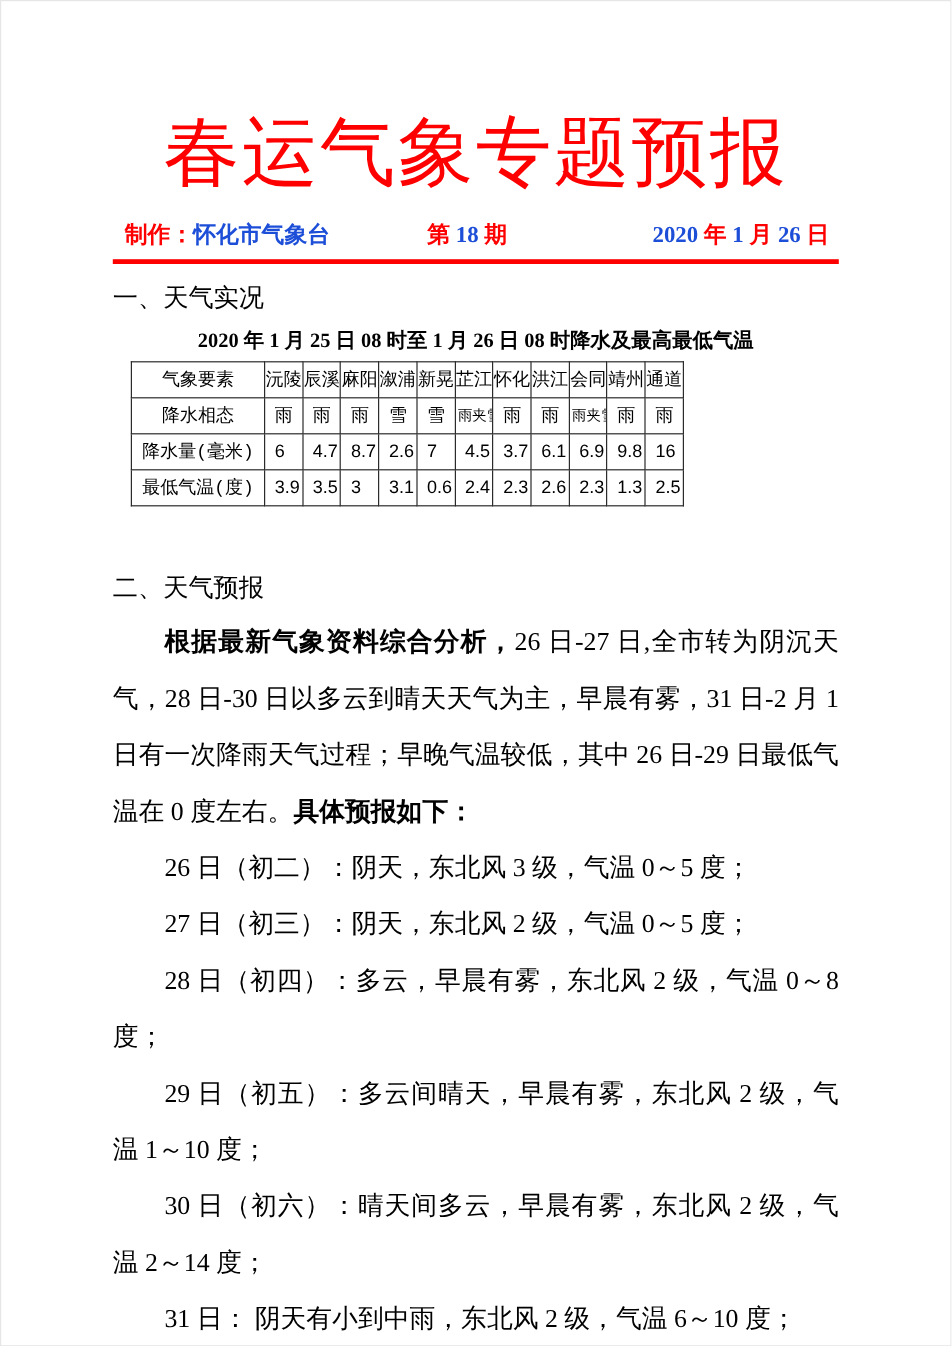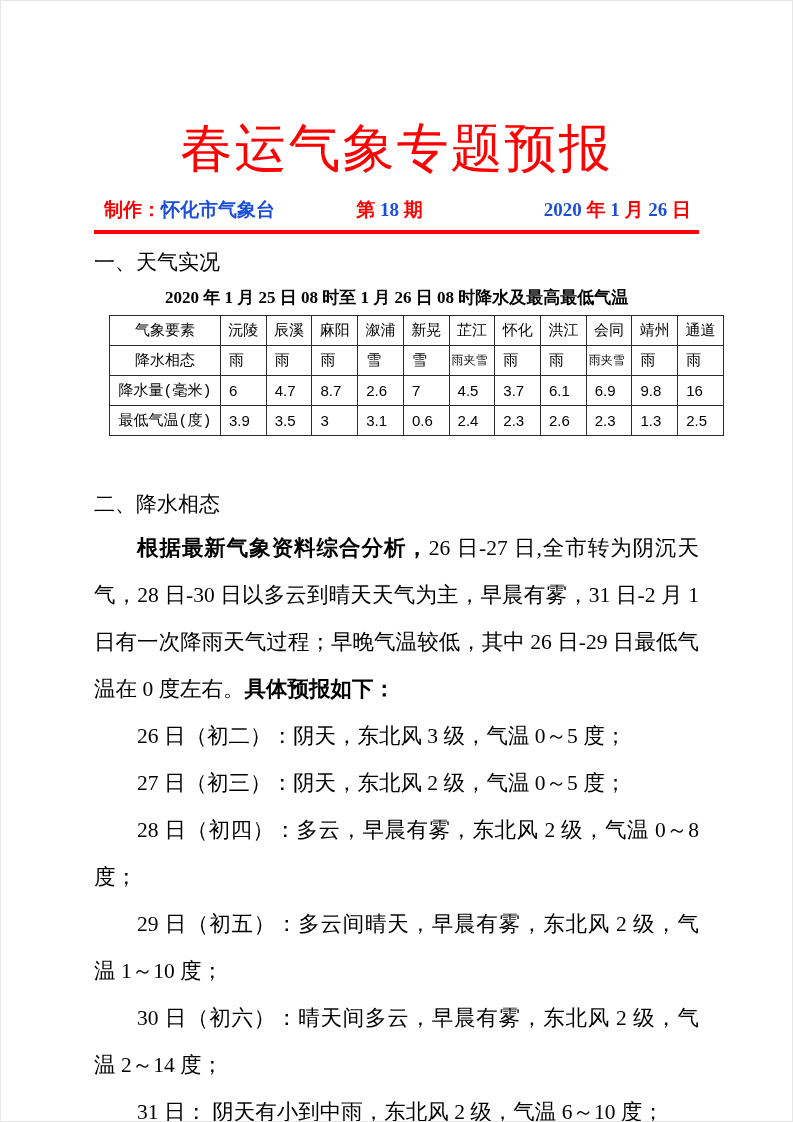--- a/index.html
+++ b/index.html
@@ -8,23 +8,23 @@
     width:793px;height:1122px;
     background:#ffffff;
     border:1px solid #e6e6e6;
     box-sizing:border-box;
     font-family:"Liberation Serif","DejaVu Serif",serif;
     color:#000;
     overflow:hidden;
   }
   .inner{padding:0 93px;}
   .doc-title{
-    margin-top:114px;
+    margin-top:86px;
     text-align:center;
-    font-size:52px;
+    font-size:63px;
     line-height:1.3;
     font-weight:500;
     color:#ff0000;
     letter-spacing:2px;
     white-space:nowrap;
   }
   .meta-row{
     margin-top:14px;
     display:flex;
     justify-content:space-between;
@@ -52,21 +52,21 @@
     margin-top:9px;
     text-align:center;
     font-size:17px;
     font-weight:bold;
     white-space:nowrap;
   }
   table.wx{
     margin:6px 0 0 15px;
     border-collapse:collapse;
     table-layout:fixed;
-    width:615px;
+    width:461px;
     font-size:15px;
     font-weight:normal;
   }
   table.wx th, table.wx td{
     border:1px solid #2b2b2b;
     height:29px;
     padding:0;
     font-weight:normal;
     overflow:hidden;
     white-space:nowrap;
@@ -176,21 +176,21 @@
             <td class="val">2.4</td>
             <td class="val">2.3</td>
             <td class="val">2.6</td>
             <td class="val">2.3</td>
             <td class="val">1.3</td>
             <td class="val">2.5</td>
           </tr>
         </tbody>
     </table>
 
-    <h2 class="sec-heading sec2-heading">二、降水相态</h2>
+    <h2 class="sec-heading sec2-heading">二、天气预报</h2>
 
     <div class="body-text">
       <p class="indent"><span class="bold">根据最新气象资料综合分析，</span><span>26 日-27 日,全市转为阴沉天气，28 日-30 日以多云到晴天天气为主，早晨有雾，31 日-2 月 1 日有一次降雨天气过程；早晚气温较低，其中 26 日-29 日最低气温在 0 度左右。</span><span class="bold">具体预报如下：</span></p>
       <div>
           <p class="indent">26 日（初二）：阴天，东北风 3 级，气温 0～5 度；</p>
           <p class="indent">27 日（初三）：阴天，东北风 2 级，气温 0～5 度；</p>
           <p class="indent">28 日（初四）：多云，早晨有雾，东北风 2 级，气温 0～8 度；</p>
           <p class="indent">29 日（初五）：多云间晴天，早晨有雾，东北风 2 级，气温 1～10 度；</p>
           <p class="indent">30 日（初六）：晴天间多云，早晨有雾，东北风 2 级，气温 2～14 度；</p>
           <p class="indent">31 日： 阴天有小到中雨，东北风 2 级，气温 6～10 度；</p>

